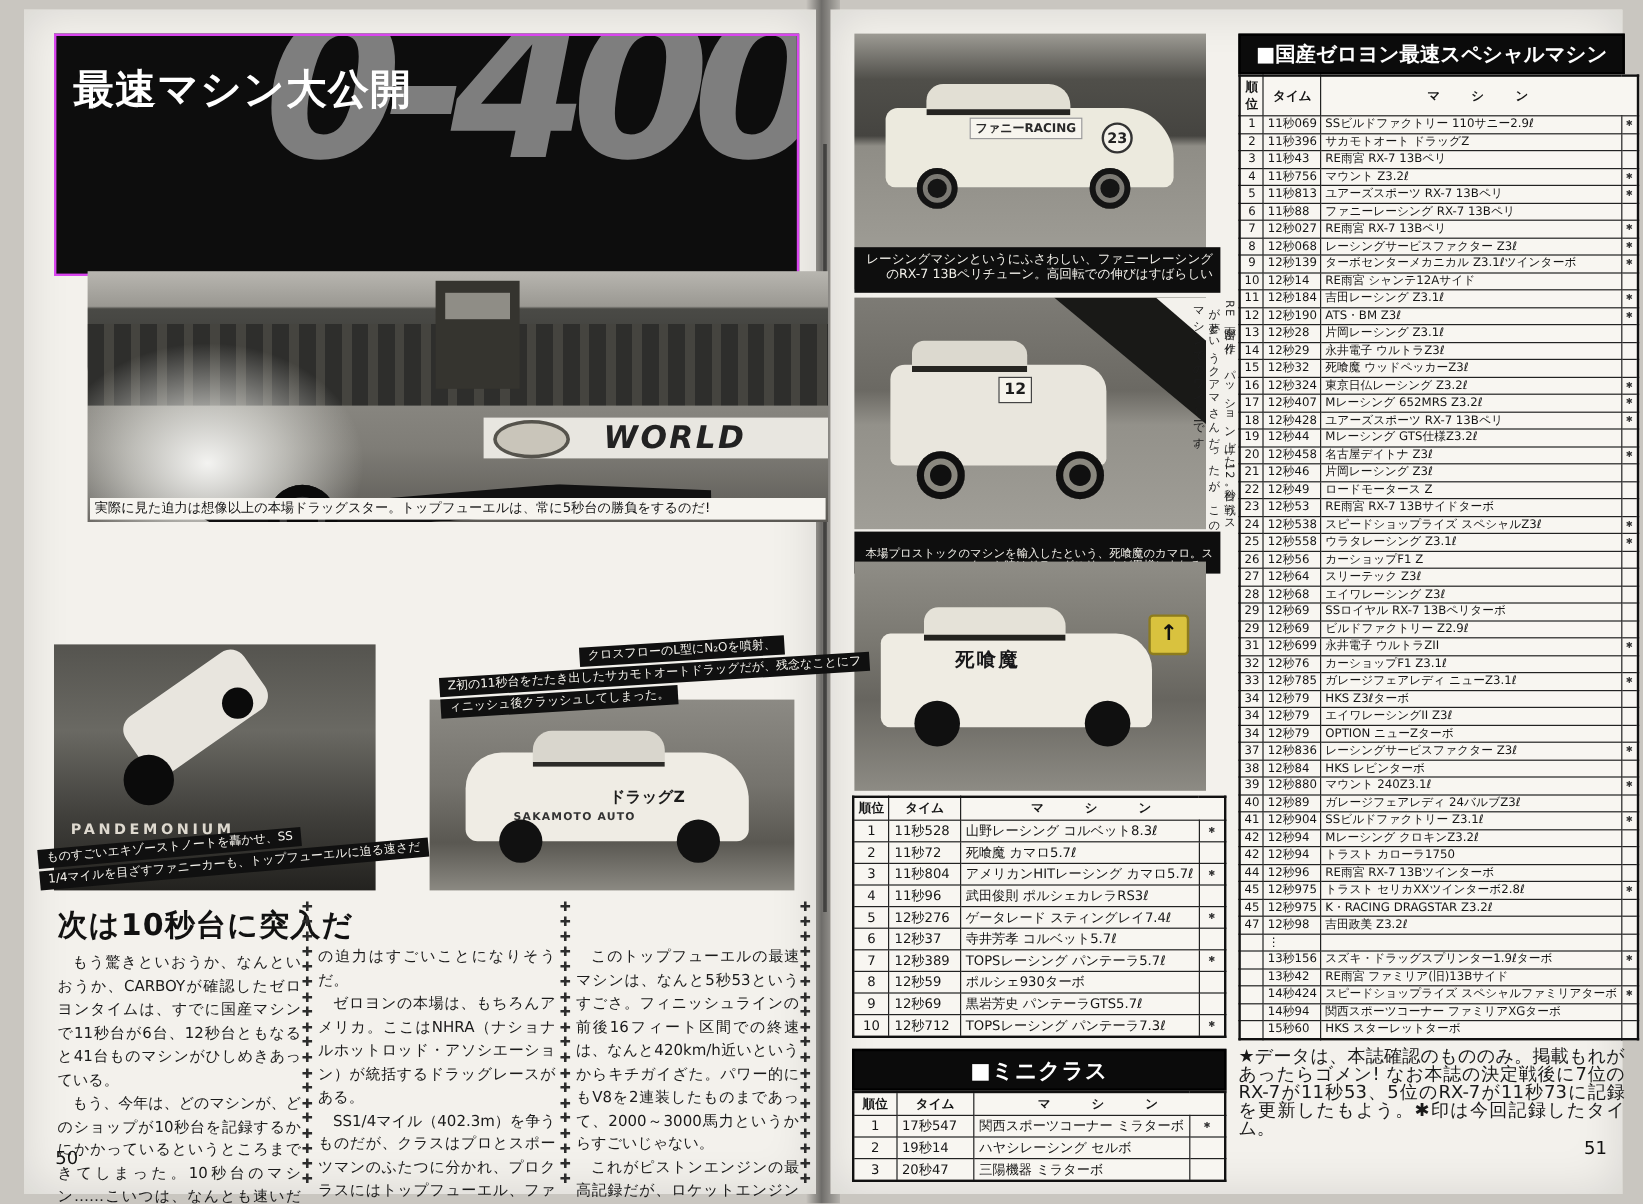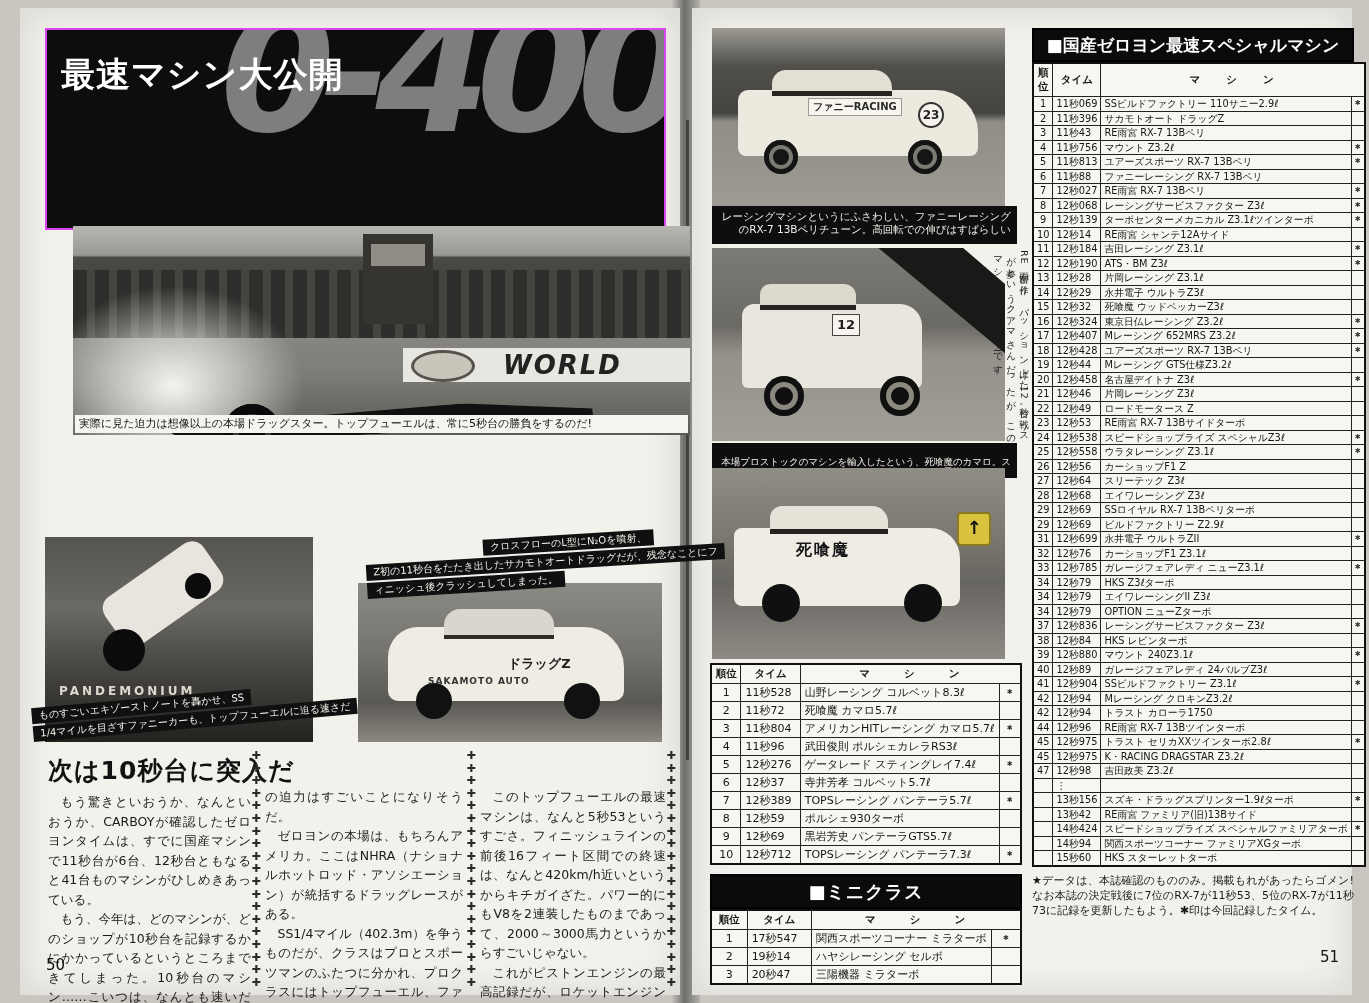--- a/index.html
+++ b/index.html
@@ -126,21 +126,21 @@
   .rtable th,.rtable td{border:1px solid #222;color:#151515;}
   .rtable th{font-size:10.5px;padding:2px 2px;font-weight:bold;text-align:center;}
   th.h-machine{letter-spacing:26px;padding-left:26px;}
   .tbl-side th.h-machine{letter-spacing:34px;padding-left:34px;}
   .tbl-main td{font-size:9.8px;line-height:11.5px;padding:1px 3px;white-space:nowrap;overflow:hidden;}
   .tbl-side td{font-size:11px;line-height:13px;padding:2px 4px;white-space:nowrap;overflow:hidden;}
   td.c-rank{width:28px;text-align:center;}
   td.c-time{width:54px;}
   td.c-mark{width:20px;text-align:center;font-size:7px;color:#333;}
   .tbl-side td.c-rank{width:32px;} .tbl-side td.c-time{width:58px;} .tbl-side td.c-mark{width:24px;}
-  .footnote{margin-top:6px;font-size:11px;line-height:15px;color:#191919;text-align:justify;}
+  .footnote{margin-top:6px;font-size:15px;line-height:15px;color:#191919;text-align:justify;}
   .mini-gap{height:9px;}
 </style>
 </head>
 <body>
 
 <div class="gutter"></div>
 <div class="gutter-line"></div>
 
 <div class="page page-left"></div>
 

